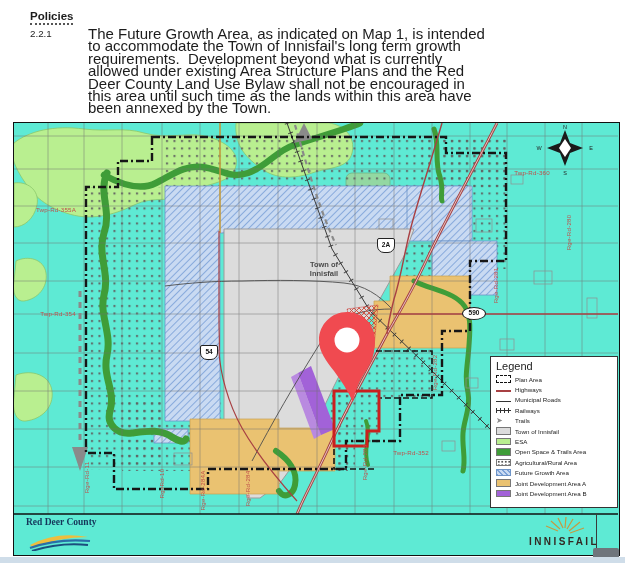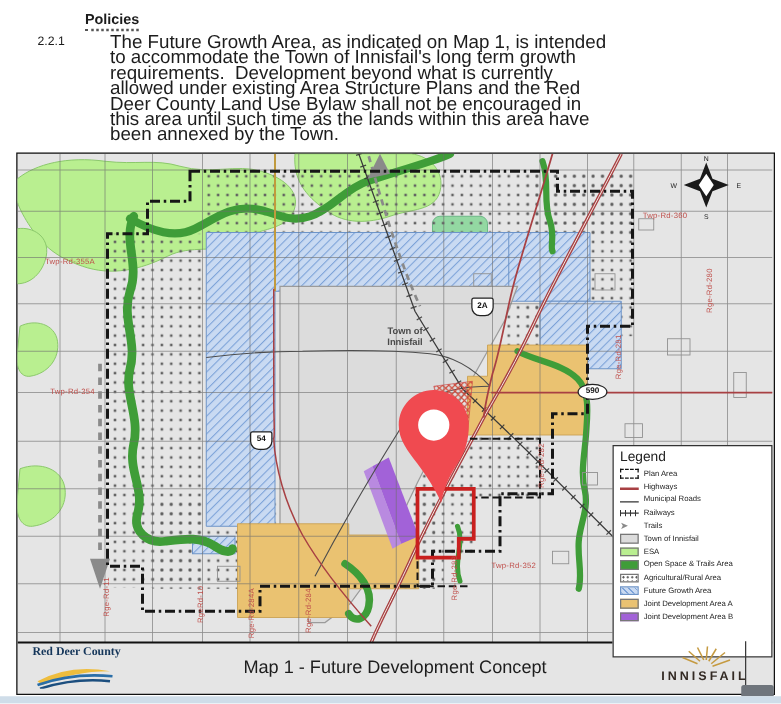--- a/index.html
+++ b/index.html
@@ -1,38 +1,38 @@
 <!DOCTYPE html>
 <html><head>
 <meta charset="utf-8">
 <style>
   html,body{margin:0;padding:0;background:#fff;}
   #page{position:relative;width:625px;height:563px;background:#fff;overflow:hidden;
         font-family:"Liberation Sans",sans-serif;color:#1c1c1c;}
   
   .policies{position:absolute;left:30px;top:10px;font-size:11.5px;font-weight:bold;
-            border-bottom:2px dotted #555;padding-bottom:1px;margin-left:38px;}
+            border-bottom:2px dotted #555;padding-bottom:1px;}
   .clause-num{position:absolute;left:30px;top:28px;font-size:9.8px;text-align:center;}
   .clause-text{position:absolute;left:88px;top:28px;width:398px;margin:0;
                font-size:15px;line-height:12.4px;white-space:pre-wrap;}
   
   #map{position:absolute;left:13px;top:122px;width:607px;height:434px;
-       border:1.6px solid #111;background:#e5e5e5;box-sizing:border-box;}
+       border:1.6px solid #111;background:#5eead4;box-sizing:border-box;}
   #map svg.base{position:absolute;left:0;top:0;}
   .town-label{position:absolute;left:278px;top:137px;width:64px;text-align:center;
               font-size:7.5px;font-weight:bold;color:#4a4a4a;line-height:9px;}
   .rlabel{position:absolute;width:56px;text-align:center;font-size:6.2px;
           color:#bf4e4a;letter-spacing:.2px;white-space:nowrap;}
   .rlabel.vert{transform:rotate(-90deg);}
   .shield{position:absolute;background:#fff;border:1px solid #222;color:#111;
           text-align:center;font-size:6.5px;font-weight:bold;line-height:11px;}
   .shield.badge{width:16px;height:13px;border-radius:2px 2px 7px 7px;}
   .shield.oval{width:22px;height:11px;border-radius:50%;line-height:10px;}
   
-  #legend{position:absolute;left:476px;top:233px;width:128px;height:170px;
+  #legend{position:absolute;left:476px;top:233px;width:128px;height:152px;
           background:#fff;border:1.2px solid #333;box-sizing:border-box;
           padding:3px 5px;}
   #legend .lg-title{font-size:11px;color:#222;margin-bottom:2px;}
   .lg-row{display:flex;align-items:center;height:10.4px;}
   .lg-icon{width:15px;height:7.5px;margin-right:4px;flex:0 0 15px;position:relative;box-sizing:border-box;}
   .lg-label{font-size:6.2px;color:#222;white-space:nowrap;}
   .lg-plan{border:1.4px dashed #111;height:8px;width:12px;}
   .lg-highway{height:0;border-top:2px solid #a84043;margin-top:3px;}
   .lg-road{height:0;border-top:1.4px solid #333;margin-top:3px;}
   .lg-rail{height:5px;background:
@@ -279,21 +279,20 @@
           </div>
         </div>
     </div>
 
     <div class="county-name">Red Deer County</div>
     <svg class="county-swoosh" width="64" height="22" viewBox="0 0 64 22">
       <path d="M2,16 Q28,2 60,8 Q30,8 6,19 Z" fill="#eebd3e"></path>
       <path d="M2,19 Q30,9 62,12" stroke="#2a6ea8" stroke-width="2.2" fill="none"></path>
       <path d="M4,22 Q32,13 60,16" stroke="#1b4e7e" stroke-width="2" fill="none"></path>
     </svg>
-    <div class="map-title">Map 1 - Future Development Concept</div>
     <div class="innisfail">
       <svg class="rays" width="44" height="18" viewBox="0 0 44 18">
         <g stroke="#c59a40" stroke-width="1.2">
           <line x1="16" y1="14" x2="4" y2="9"></line>
             <line x1="18" y1="12" x2="9" y2="4"></line>
           <line x1="21" y1="11" x2="16" y2="1"></line>
             <line x1="23" y1="11" x2="24" y2="0"></line>
           <line x1="25" y1="12" x2="31" y2="2"></line>
             <line x1="27" y1="14" x2="38" y2="5"></line>
           <line x1="28" y1="16" x2="42" y2="11"></line>

